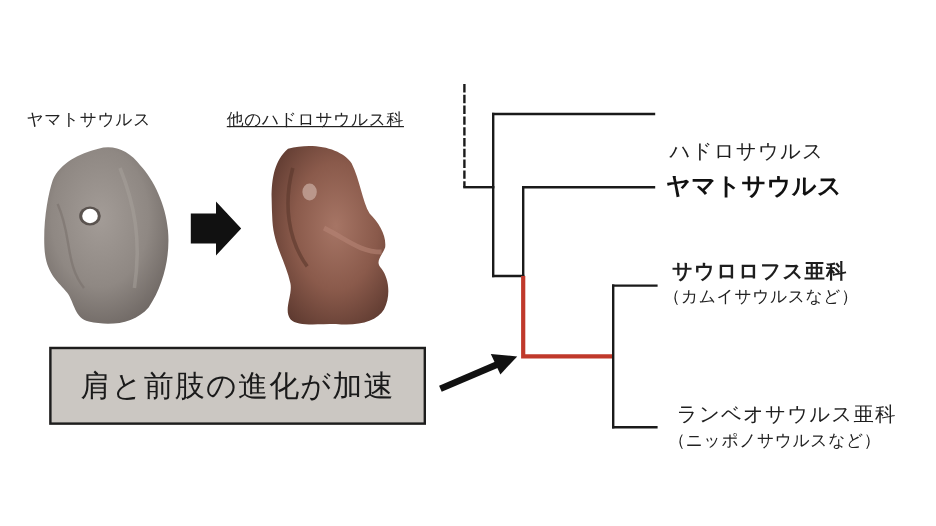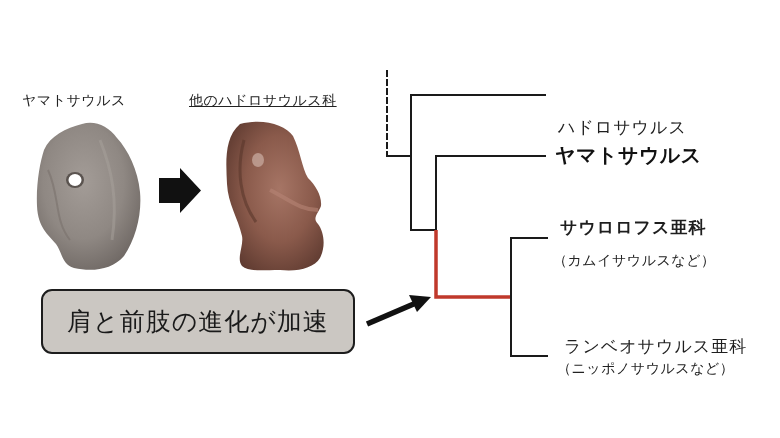--- a/index.html
+++ b/index.html
@@ -4,21 +4,21 @@
 <style>
   html, body { margin: 0; padding: 0; background: #ffffff; }
   body { width: 780px; height: 438px; position: relative; overflow: hidden;
          font-family: "DejaVu Sans", "Liberation Sans", sans-serif; color: #1a1a1a; }
   .abs { position: absolute; white-space: nowrap; }
   .fossil-label { font-size: 14px; line-height: 16px; color: #222; letter-spacing: 0.5px; }
   .taxon { font-size: 17px; line-height: 20px; color: #1e1e1e; letter-spacing: 1px; }
   .taxon-bold { font-size: 20px; line-height: 24px; font-weight: bold; color: #111; letter-spacing: 0.5px; }
   .taxon-sub { font-size: 14px; line-height: 17px; color: #222; letter-spacing: 0.5px; }
   .callout { left: 41px; top: 289px; width: 310px; height: 61px; background: #cbc7c2;
-             border: 2px solid #1d1d1d; border-radius: 11px;
+             border: 2px solid #1d1d1d; border-radius: 0;
              display: flex; align-items: center; justify-content: center; }
   .callout span { font-size: 25px; color: #1a1a1a; letter-spacing: 1px; }
   svg.layer { position: absolute; left: 0; top: 0; }
 </style>
 </head>
 <body>
 
 <div class="abs fossil-label" style="left:22px; top:92px;">ヤマトサウルス</div>
 <div class="abs fossil-label" style="left:189px; top:92px;text-decoration:underline;">他のハドロサウルス科</div>
 
@@ -73,15 +73,15 @@
   </g>
 </svg>
 
 <div class="abs callout">
   <span>肩と前肢の進化が加速</span>
 </div>
 
 <div class="abs taxon" style="left:558px; top:84px;margin-top:33px;">ハドロサウルス</div>
 <div class="abs taxon-bold" style="left:555px; top:143px;">ヤマトサウルス</div>
 <div class="abs taxon" style="left:560px; top:217px;font-weight:bold;">サウロロフス亜科</div>
-<div class="abs taxon-sub" style="left:553px; top:252px;">（カムイサウルスなど）</div>
+<div class="abs taxon-sub" style="left:553px; top:240px;">（カムイサウルスなど）</div>
 <div class="abs taxon" style="left:564px; top:336px;">ランベオサウルス亜科</div>
 <div class="abs taxon-sub" style="left:533px; top:360px;margin-left:24px;">（ニッポノサウルスなど）</div>
 
 </body></html>

